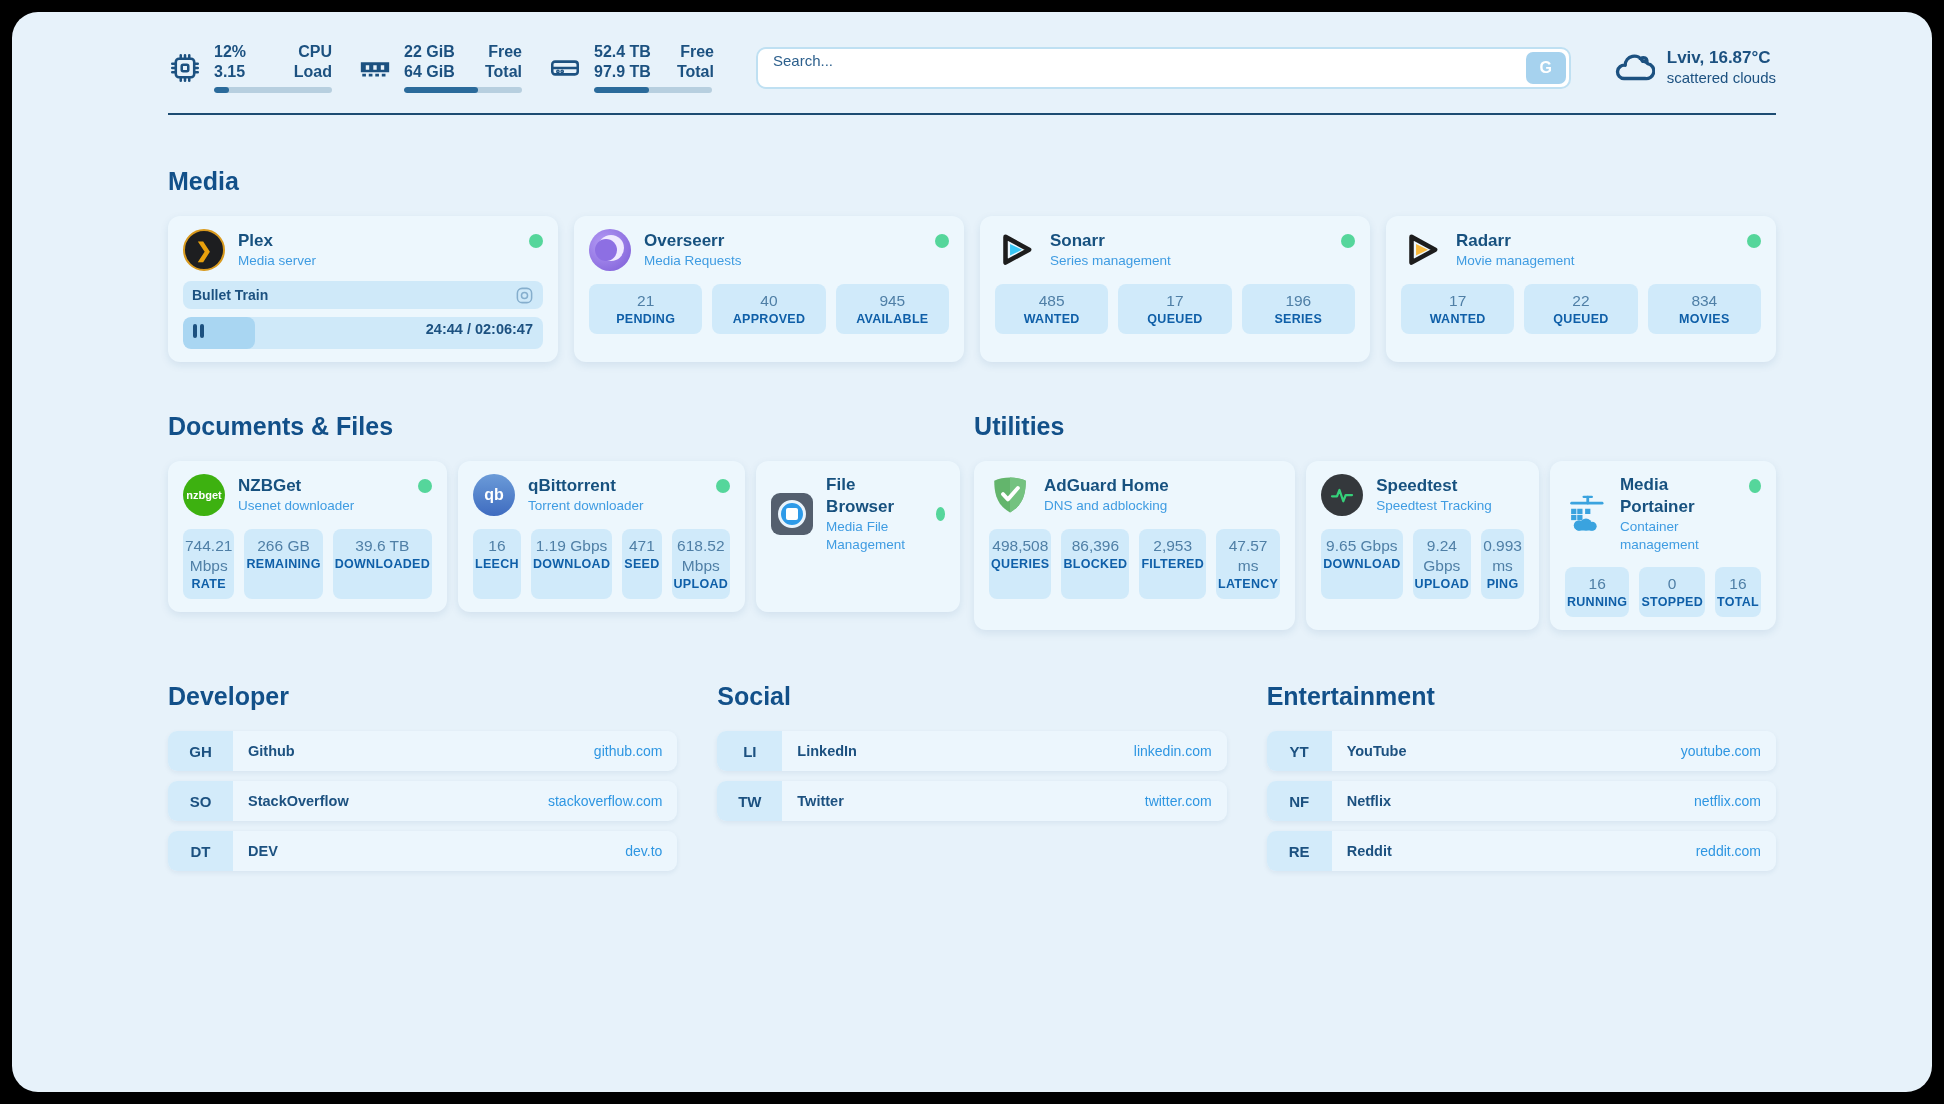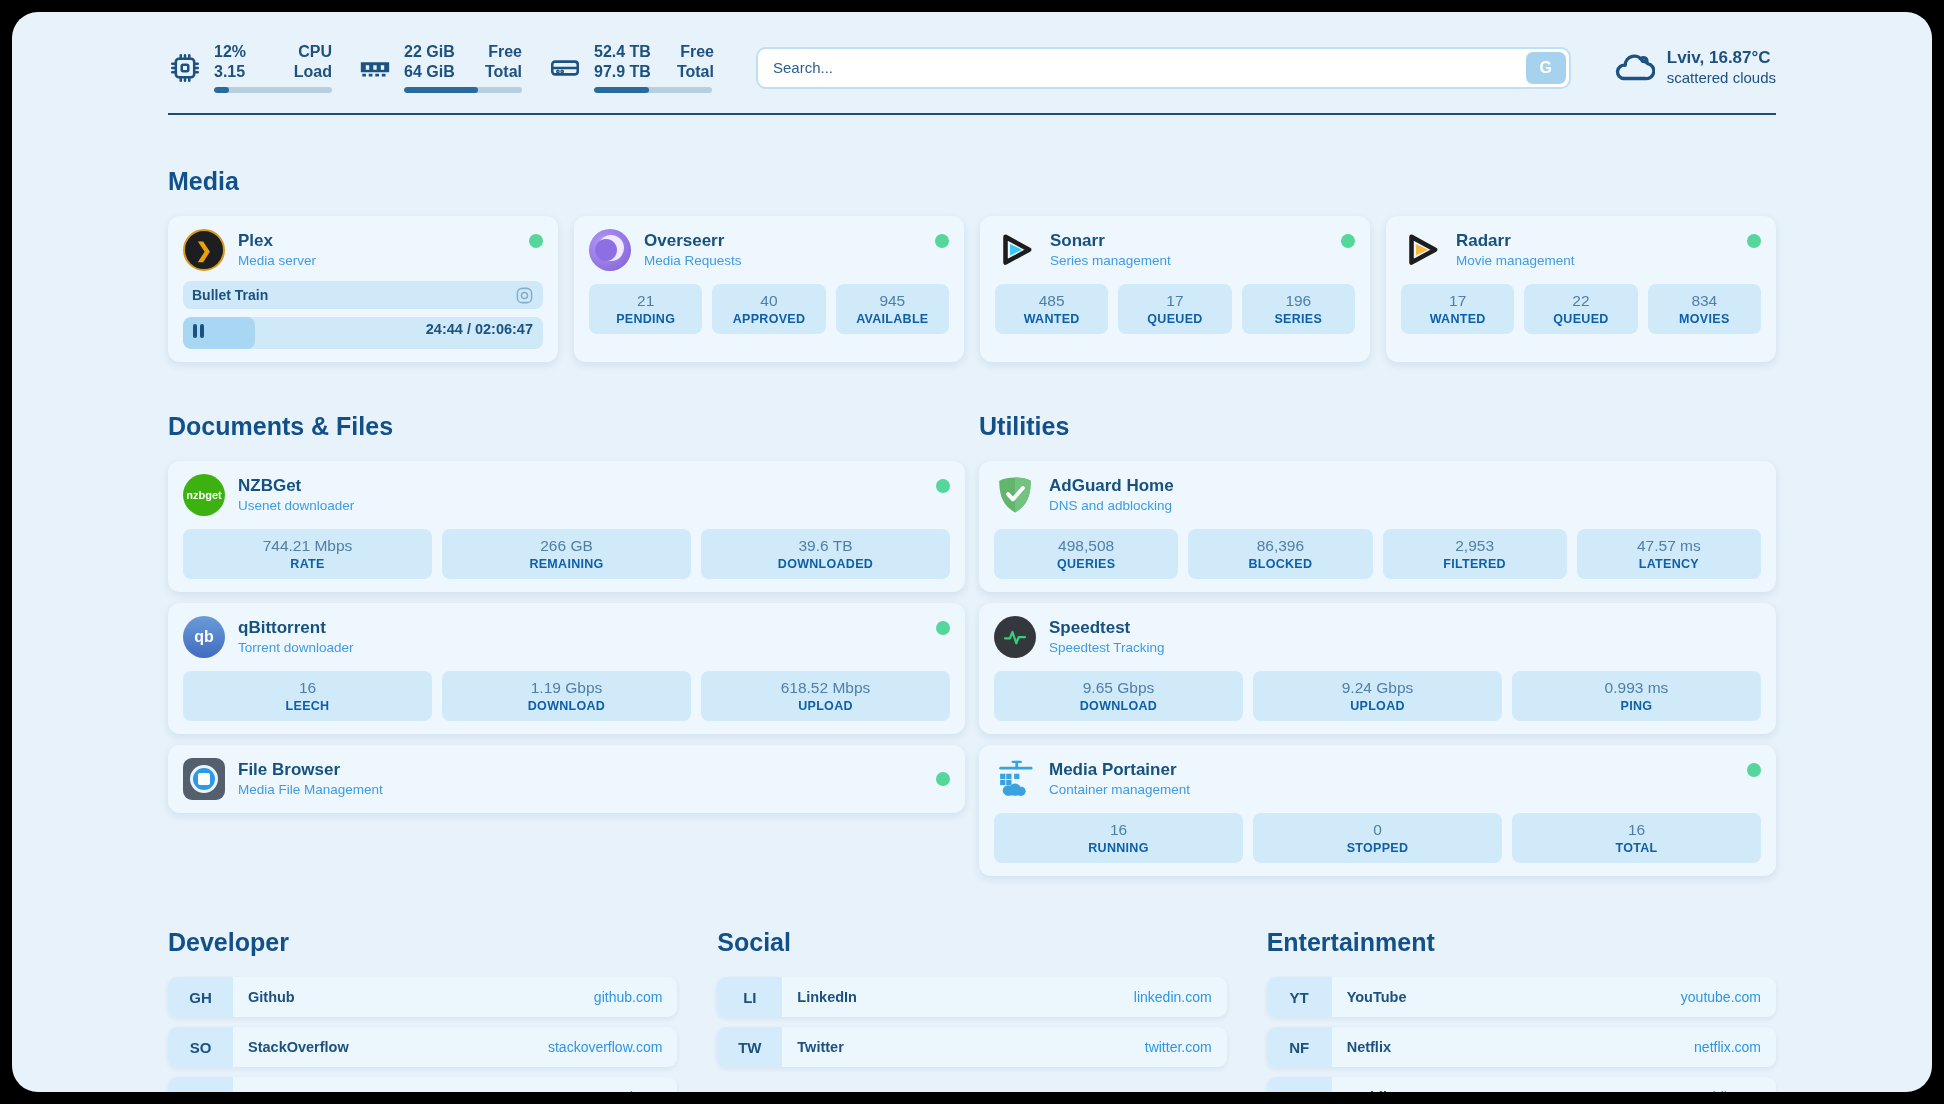--- a/index.html
+++ b/index.html
@@ -12,21 +12,21 @@
   .topbar { display:flex; align-items:center; padding-top:30px; }
   .sysstats { display:flex; gap:26px; }
   .sysstat { display:flex; align-items:center; gap:12px; }
   .sysstat .sicon { width:34px; height:34px; flex:0 0 auto; }
   .sysstat .cols { display:flex; flex-direction:column; }
   .statrow { display:flex; justify-content:space-between; gap:26px; font-size:16px; font-weight:700; color:#1c5180; line-height:20px; }
   .statrow .lbl { text-align:right; }
   .pbar { margin-top:5px; height:6px; border-radius:3px; background:#b7cfdf; overflow:hidden; width:118px; }
   .pbar > div { height:100%; border-radius:3px; background:#2b6b9b; }
 
-  .searchwrap { flex:1; margin:0 42px; display:flex; align-items:center; background:#fff; border:2px solid #bfe0f2; border-radius:10px; height:42px; padding:3px; }
+  .searchwrap { flex:1; margin:0 42px; display:flex; align-items:flex-start; background:#fff; border:2px solid #bfe0f2; border-radius:10px; height:42px; padding:3px; }
   .searchwrap input { flex:1; border:none; outline:none; background:transparent; font-size:15px; color:#1c5180; padding:0 12px; font-family:"Liberation Sans", sans-serif; }
   .searchwrap input::placeholder { color:#2c5f8c; opacity:1; }
   .gbtn { width:40px; height:32px; background:#a6d2ee; border:none; border-radius:7px; color:#fff; font-size:16px; font-weight:600; cursor:pointer; font-family:"Liberation Sans", sans-serif; }
 
   .weather { display:flex; align-items:center; gap:12px; }
   .weather .wicon { width:42px; height:42px; }
   .wtitle { font-size:17px; font-weight:700; color:#1c5180; line-height:21px; }
   .wsub { font-size:15px; color:#1c5180; line-height:20px; }
 
   .divider { margin-top:20px; border-bottom:2px solid #1d4c72; }
@@ -54,21 +54,21 @@
   .mrow { margin-top:10px; height:28px; background:#cfe9f9; border-radius:8px; display:flex; align-items:center; padding:0 9px; }
   .mtitle { font-size:14px; font-weight:700; color:#1c5180; }
   .mrow .ricon { margin-left:auto; width:19px; height:19px; }
   .prow { margin-top:8px; height:32px; background:#cfe9f9; border-radius:8px; position:relative; overflow:hidden; }
   .pfill { position:absolute; left:0; top:0; bottom:0; background:#a9d6f2; border-radius:8px; }
   .pauseic { position:absolute; left:10px; top:7px; display:flex; gap:3px; }
   .pauseic span { width:4px; height:14px; border-radius:2px; background:#1c5180; display:block; }
   .ptime { position:absolute; right:10px; top:4px; font-size:14.5px; font-weight:700; color:#1c5180; }
 
   .twocol { margin-top:50px; display:grid; grid-template-columns:1fr 1fr; column-gap:14px; }
-  .colstack { margin-top:20px; display:flex; flex-direction:column; gap:11px; }
+  .colstack { margin-top:20px; display:flex; flex-direction:row; gap:11px; }
 
   
   .bmarks { margin-top:52px; display:grid; grid-template-columns:repeat(3,1fr); gap:40px; padding-bottom:40px; }
   .bmlist { margin-top:20px; display:flex; flex-direction:column; gap:10px; }
   .bmitem { height:40px; background:#ecf6fd; border-radius:9px; display:flex; align-items:center; box-shadow:0 2px 5px rgba(23,80,128,0.08); cursor:pointer; overflow:hidden; }
   .bmicon { width:65px; height:100%; background:#d3ebfa; display:flex; align-items:center; justify-content:center; font-size:15px; font-weight:700; color:#1c5180; flex:0 0 auto; }
   .bmname { margin-left:15px; font-size:14.5px; font-weight:700; color:#1c5180; }
   .bmurl { margin-left:auto; margin-right:15px; font-size:14px; color:#2e96e2; }
 
   
@@ -342,20 +342,24 @@
               <span class="dot"></span>
             </div>
             <div class="stats">
               <div class="statbox">
                   <div class="statval">16</div>
                   <div class="statlbl">LEECH</div>
                 </div>
               <div class="statbox">
                   <div class="statval">1.19 Gbps</div>
                   <div class="statlbl">DOWNLOAD</div>
+                </div>
+              <div class="statbox">
+                  <div class="statval">471</div>
+                  <div class="statlbl">SEED</div>
                 </div>
               <div class="statbox">
                   <div class="statval">618.52 Mbps</div>
                   <div class="statlbl">UPLOAD</div>
                 </div>
             </div>
           </div>
 
           <div class="card">
             <div class="card-head">

